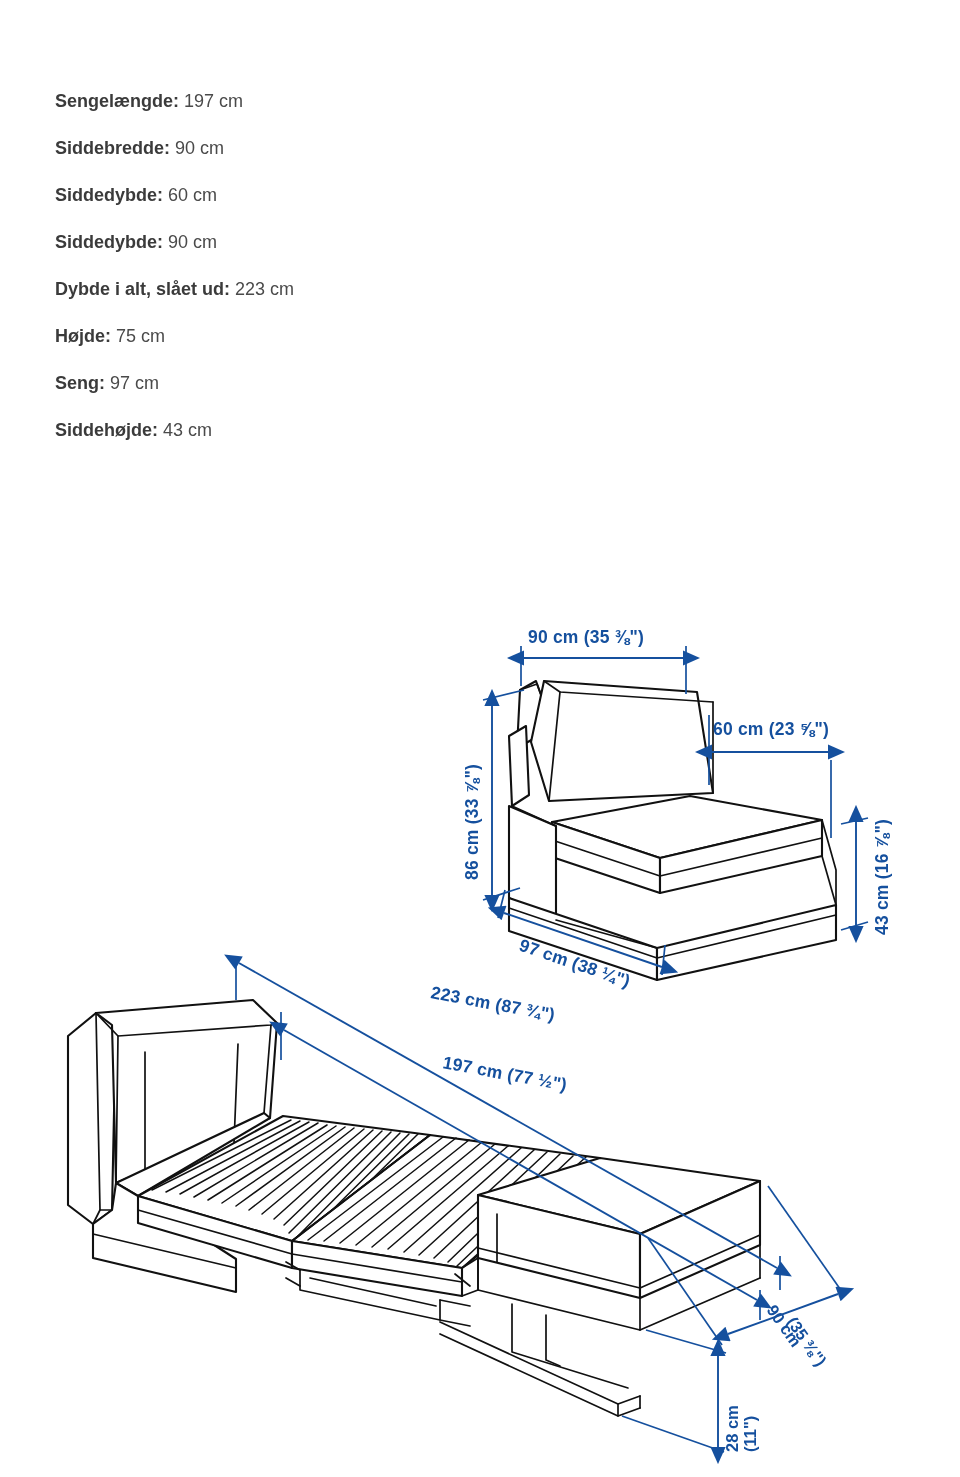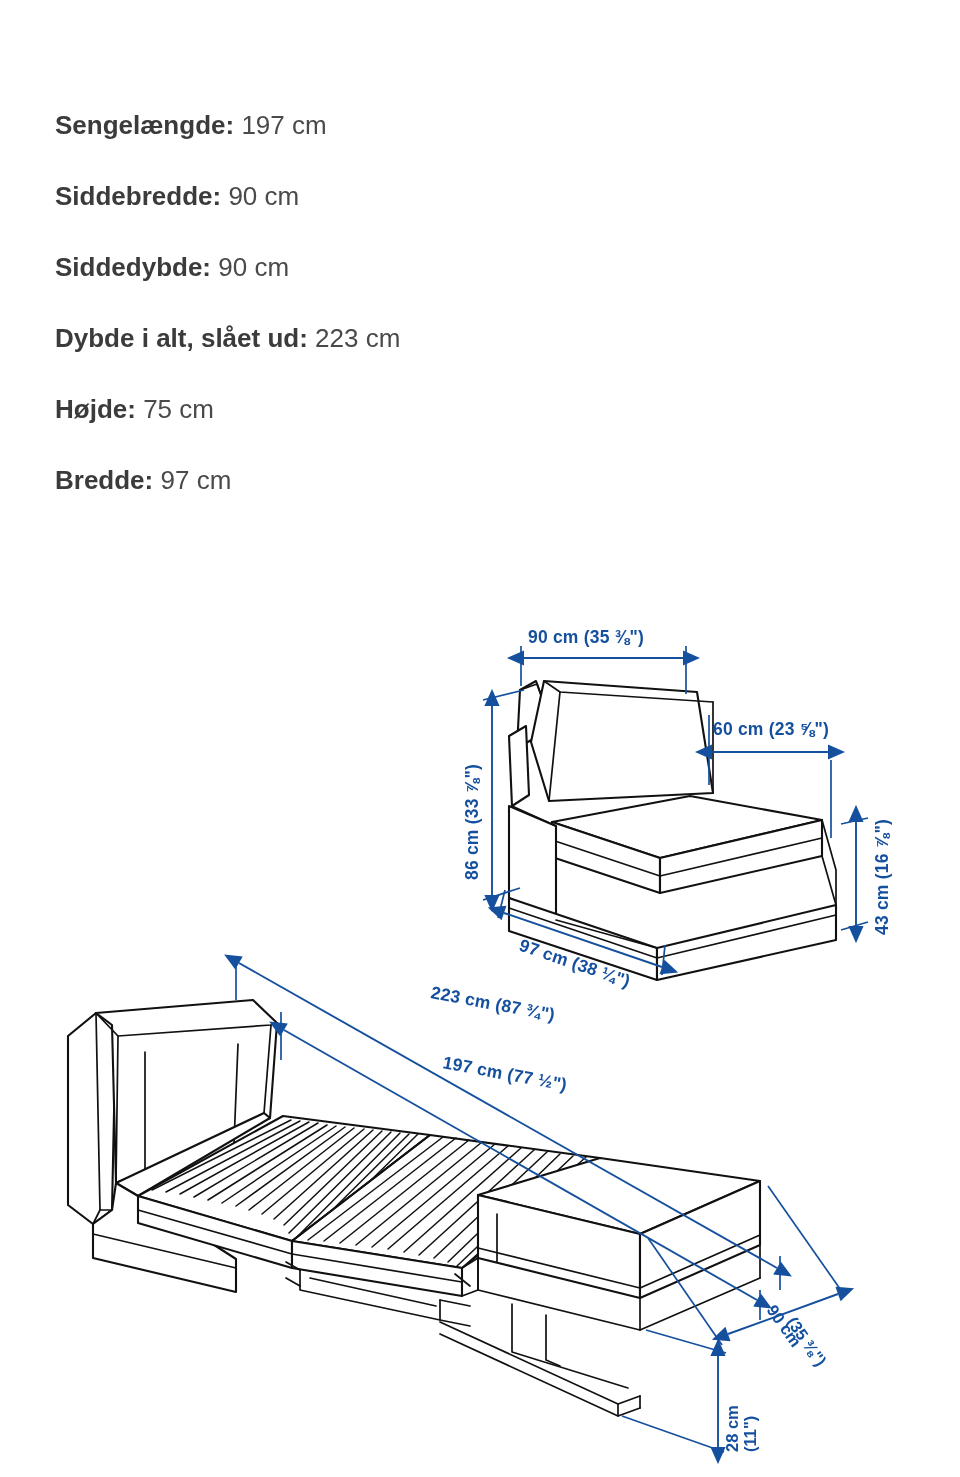--- a/index.html
+++ b/index.html
@@ -16,25 +16,24 @@
   }
 
   
   #spec-list {
     position: absolute;
     left: 55px;
     top: 78px;
     width: 860px;
   }
   .spec-row {
-    font-size: 26px;
+    font-size: 18px;
     line-height: 47px;
     color: #3b3b3b;
     white-space: nowrap;
-    margin-top: 24px;
   }
   .spec-label {
     font-weight: bold;
     color: #3b3b3b;
   }
   .spec-value {
     font-weight: normal;
     color: #4a4a4a;
   }
 
@@ -105,33 +104,41 @@
   <div class="spec-row">
     <span class="spec-label">Sengelængde:</span>
     <span class="spec-value">197 cm</span>
   </div>
   <div class="spec-row">
     <span class="spec-label">Siddebredde:</span>
     <span class="spec-value">90 cm</span>
   </div>
   <div class="spec-row">
     <span class="spec-label">Siddedybde:</span>
+    <span class="spec-value">60 cm</span>
+  </div>
+  <div class="spec-row">
+    <span class="spec-label">Siddedybde:</span>
     <span class="spec-value">90 cm</span>
   </div>
   <div class="spec-row">
     <span class="spec-label">Dybde i alt, slået ud:</span>
     <span class="spec-value">223 cm</span>
   </div>
   <div class="spec-row">
     <span class="spec-label">Højde:</span>
     <span class="spec-value">75 cm</span>
   </div>
   <div class="spec-row">
-    <span class="spec-label">Bredde:</span>
+    <span class="spec-label">Seng:</span>
     <span class="spec-value">97 cm</span>
+  </div>
+  <div class="spec-row">
+    <span class="spec-label">Siddehøjde:</span>
+    <span class="spec-value">43 cm</span>
   </div>
 </div>
 
 <div id="drawing">
 <svg width="960" height="1477" viewBox="0 0 960 1477" xmlns="http://www.w3.org/2000/svg">
   <defs>
     <marker id="arrL" markerWidth="10" markerHeight="8" refX="9" refY="4" orient="auto">
       <path d="M9,0 L0,4 L9,8 Z" class="dim-arrow"></path>
     </marker>
     <marker id="arrR" markerWidth="10" markerHeight="8" refX="1" refY="4" orient="auto">

